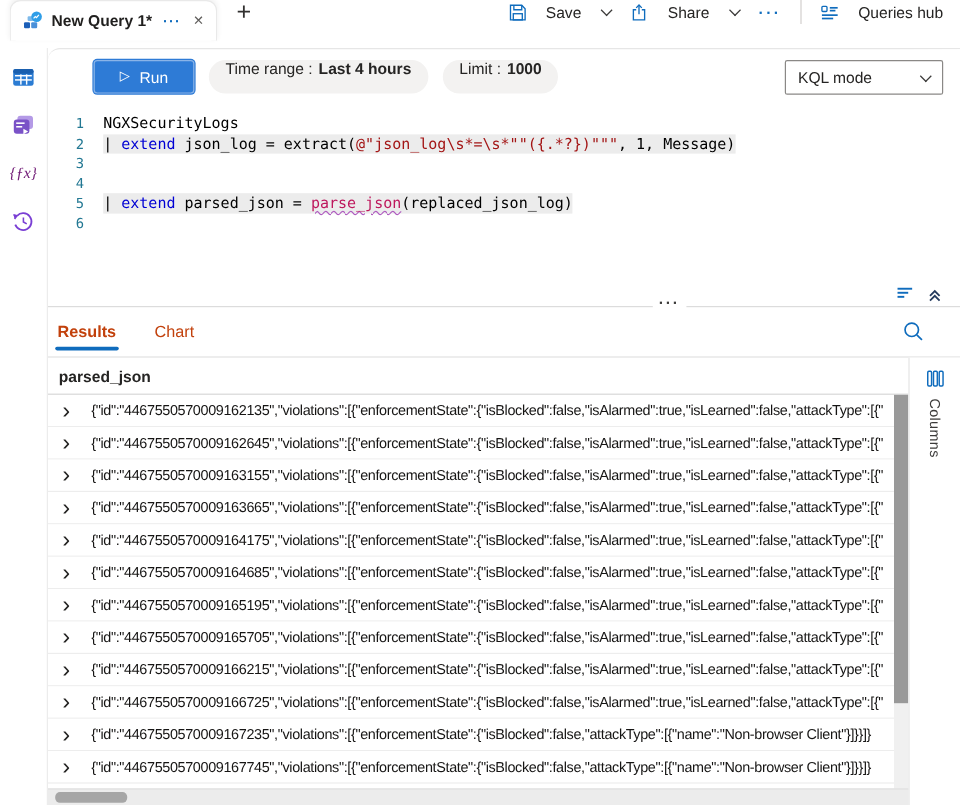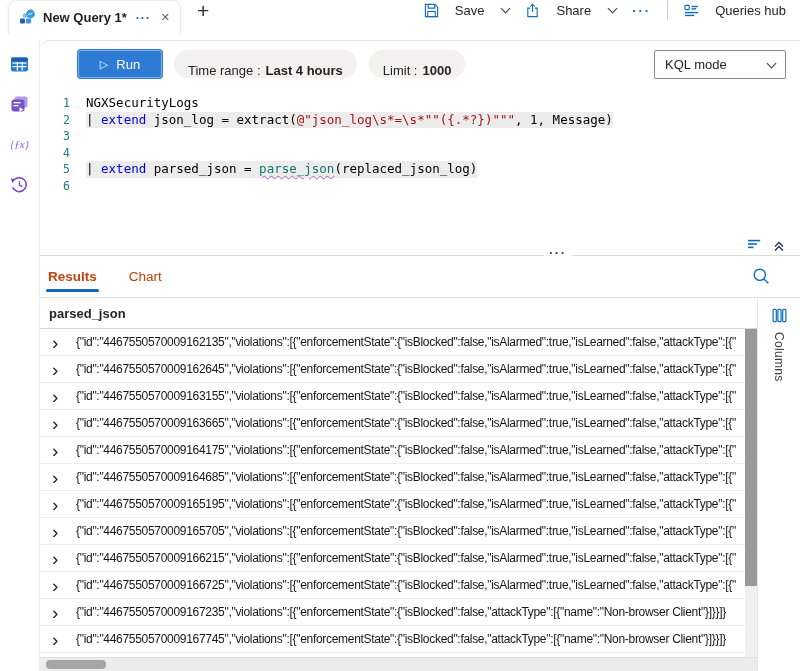--- a/index.html
+++ b/index.html
@@ -20,39 +20,39 @@
   .newtab{font-size:21px;font-weight:300;color:#323130;margin-left:16px;margin-bottom:5px;cursor:pointer;line-height:1;}
   .top-actions{margin-left:auto;display:flex;align-items:center;gap:16px;padding-right:14px;margin-bottom:8px;font-size:13px;color:#252423;}
   .action{display:flex;align-items:center;gap:16px;cursor:pointer;white-space:nowrap;}
   .chevd{width:6px;height:6px;border-right:1.5px solid #3b3a39;border-bottom:1.5px solid #3b3a39;transform:rotate(45deg);margin-left:2px;margin-top:-3px;}
   .more-dots{color:#0f6cbd;font-weight:bold;letter-spacing:2px;font-size:13px;cursor:pointer;}
   .vdiv{width:1px;height:20px;background:#d2d0ce;}
   
   .main{display:flex;height:631px;}
   .rail{width:40px;box-sizing:border-box;border-right:1px solid #ececec;display:flex;flex-direction:column;align-items:center;padding-top:14px;gap:20px;flex:none;}
   .rail .ricon{width:20px;height:20px;display:flex;align-items:center;justify-content:center;cursor:pointer;}
-  .fx-glyph{font-family:"Liberation Serif",serif;font-style:italic;font-size:11px;color:#8b5cf6;}
+  .fx-glyph{font-family:"Liberation Serif",serif;font-style:italic;font-size:13px;color:#701a75;}
   .content{width:760px;box-sizing:border-box;display:flex;flex-direction:column;border-top:1px solid #e6e6e6;border-top-left-radius:10px;background:#fff;}
   
   .toolbar{height:46px;flex:none;display:flex;align-items:center;gap:12px;padding-left:38px;position:relative;box-sizing:border-box;}
   .run-btn{width:84px;height:28px;background:#2e7bd6;border:1px solid #8ab4e8;box-shadow:0 0 0 1px #2e7bd6;border-radius:3px;color:#fff;font-size:13px;display:flex;align-items:center;justify-content:center;gap:8px;cursor:pointer;font-family:inherit;}
   .run-glyph{font-size:11px;line-height:1;}
-  .pill{height:28px;background:#f3f2f1;border-radius:14px;display:flex;align-items:flex-end;gap:5px;padding:0 14px;font-size:13px;cursor:pointer;white-space:nowrap;}
+  .pill{height:28px;background:#f3f2f1;border-radius:14px;display:flex;align-items:flex-start;gap:5px;padding:0 14px;font-size:13px;cursor:pointer;white-space:nowrap;}
   .pill .pv{font-weight:bold;}
   .kql-dd{position:absolute;right:14px;top:9px;width:132px;height:29px;box-sizing:border-box;border:1px solid #8a8886;border-radius:2px;background:#fff;display:flex;align-items:center;justify-content:space-between;padding:0 10px;font-size:13px;cursor:pointer;}
   
   .editor{height:152px;flex:none;padding-top:8px;box-sizing:border-box;font-family:"DejaVu Sans Mono","Liberation Mono",monospace;font-size:12.5px;cursor:text;}
   .eline{display:flex;height:16.5px;line-height:16.5px;}
   .ln{width:30px;flex:none;text-align:right;color:#237893;font-size:11.5px;}
   .ecode{margin-left:16px;white-space:pre;}
   .ecode.hl{background:#ececec;}
   .tk-d{color:#000000;}
   .tk-k{color:#0000d4;}
   .tk-s{color:#a31515;}
-  .tk-w{color:#0f766e;text-decoration:underline wavy #b05cc0;text-decoration-thickness:1px;text-underline-offset:2px;}
+  .tk-w{color:#be185d;text-decoration:underline wavy #b05cc0;text-decoration-thickness:1px;text-underline-offset:2px;}
   
   .efoot{height:16px;flex:none;position:relative;}
   .eficons{position:absolute;right:14px;top:-2px;display:flex;align-items:center;gap:10px;}
   .eficons span{cursor:pointer;display:flex;}
   
   .results{flex:1;border-top:1px solid #dcdcdc;position:relative;display:flex;flex-direction:column;min-height:0;}
   .dots-handle{position:absolute;top:-10px;left:504px;background:#fff;padding:0 5px;color:#3b3a39;font-weight:bold;font-size:13px;letter-spacing:1.5px;cursor:row-resize;z-index:3;line-height:1;}
   .rtabs{height:42px;flex:none;display:flex;align-items:center;gap:32px;padding-left:8px;border-bottom:1px solid #e1e1e1;position:relative;box-sizing:border-box;}
   .rtab{font-size:13.5px;height:100%;display:flex;align-items:center;position:relative;cursor:pointer;color:#c2410c;}
   .rtab.active{font-weight:bold;}

